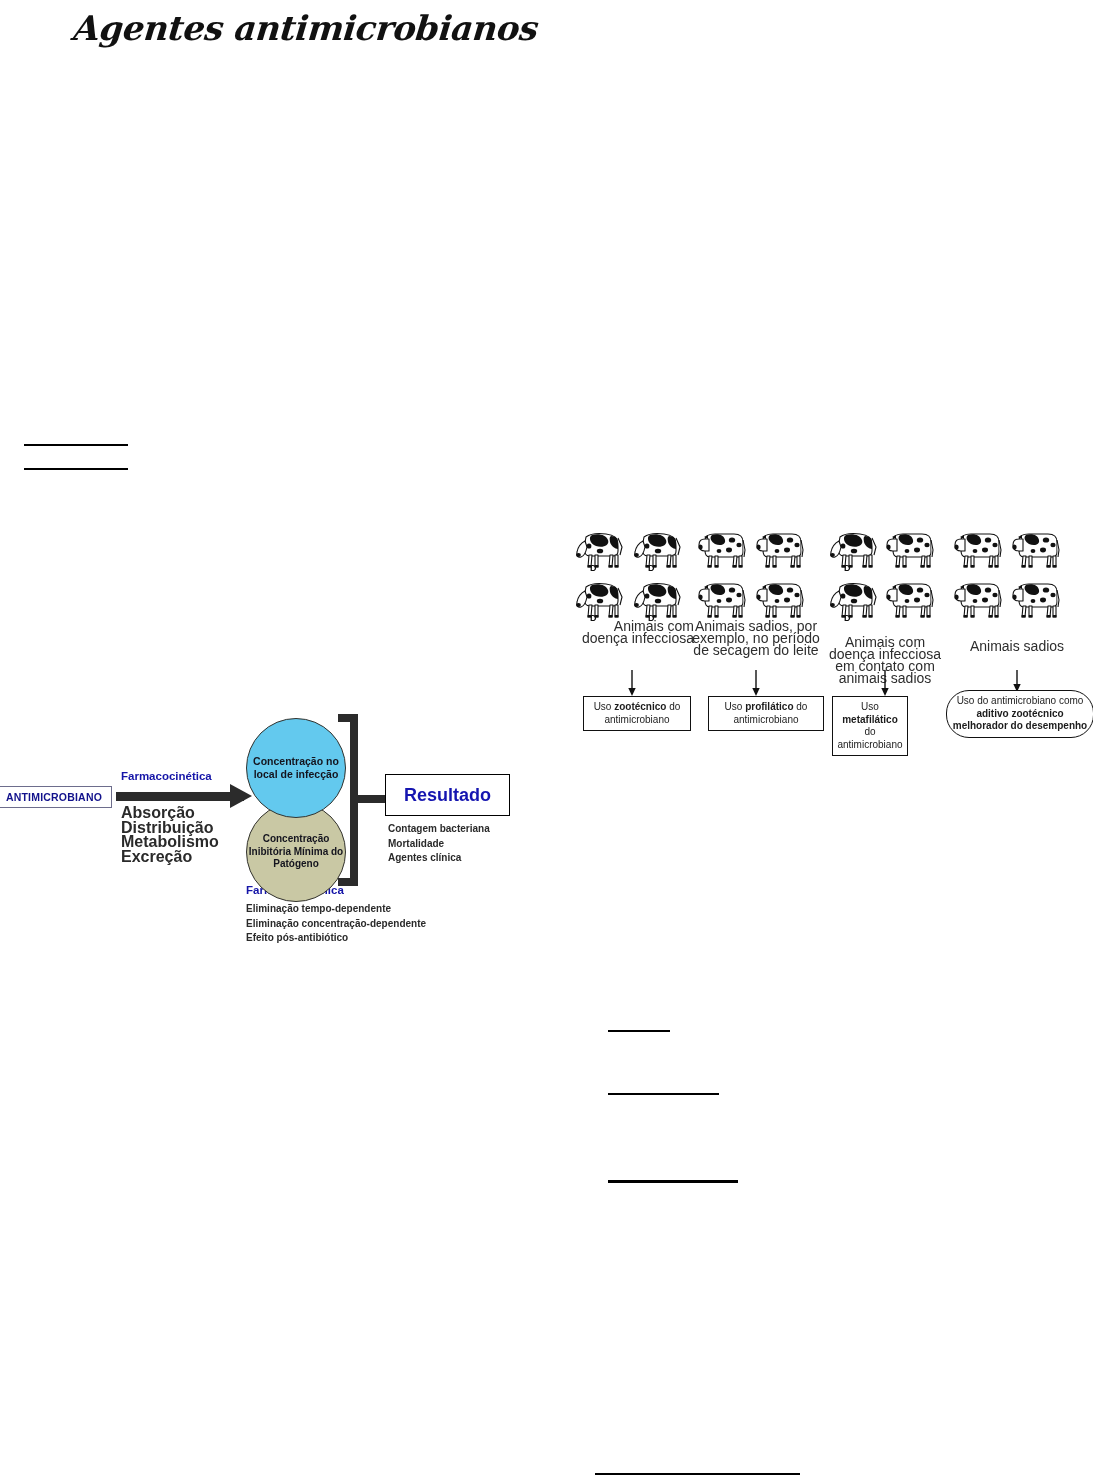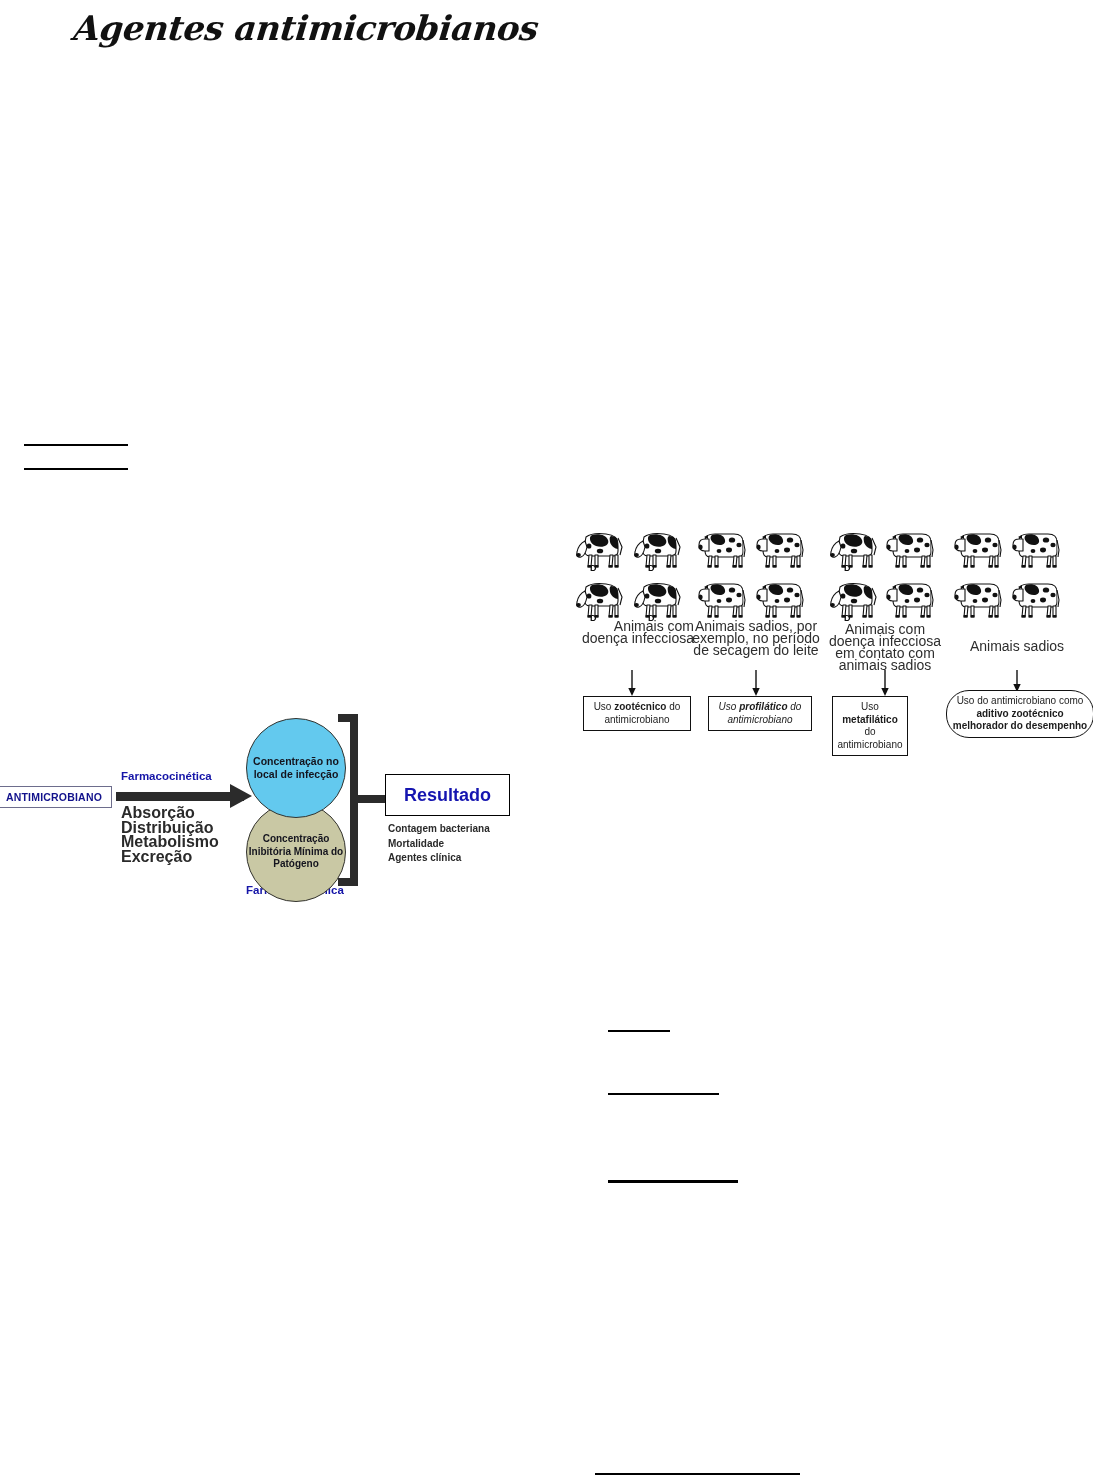--- a/index.html
+++ b/index.html
@@ -301,20 +301,25 @@
     <div id="resultado-box">Resultado</div>
 
     <div id="resultado-list">
       <div>Contagem bacteriana</div>
       <div>Mortalidade</div>
       <div>Agentes clínica</div>
     </div>
 
     <div id="farmacodinamica-title">Farmacodinâmica</div>
 
+    <div id="farmacodinamica-list">
+      <div>Eliminação tempo-dependente</div>
+      <div>Eliminação concentração-dependente</div>
+      <div>Efeito pós-antibiótico</div>
+    </div>
   </div>
 
   <div id="cow-figure">
       <div class="cow-col" style="left: 0px; width: 124px;">
         <div class="cow-grid">
           <div class="cow-cell" style="left: 2px; top: 2px;">
             <svg viewBox="0 0 52 46" width="52" height="46" aria-hidden="true">
               <g fill="#fefefe" stroke="#111" stroke-width="1.1" stroke-linejoin="round">
                 <path d="M14 11 C18 8 26 7 34 8 C42 9 46 12 46 17 L46 25 C46 28 44 30 41 30 L18 30 C14 30 12 27 12 22 Z"></path>
                 <path d="M13 15 C9 17 6 21 5 26 C4 30 6 32 9 31 C12 30 14 26 15 21 Z"></path>
@@ -527,21 +532,21 @@
               </g>
             </svg>
           </div>
         </div>
         <div class="cow-caption" style="top: 96px; left: -5px; width: 134px;">Animais sadios, por exemplo, no período de secagem do leite</div>
         <div class="cow-arrow" style="top: 146px; text-align: center; height: 26px;"><svg viewBox="0 0 10 26" width="10" height="26" aria-hidden="true">
             <line x1="5" y1="0" x2="5" y2="19" stroke="#111" stroke-width="1.4"></line>
             <polygon points="5,26 1.3,18 8.7,18" fill="#111"></polygon>
           </svg></div>
       </div>
-      <div class="cow-box" style="left: 138px; top: 172px; width: 104px; min-height: 34px; font-style: italic;">Uso <b>profilático</b> do antimicrobiano</div>
+      <div class="cow-box" style="left: 138px; top: 172px; width: 116px; min-height: 34px;">Uso <b>profilático</b> do antimicrobiano</div>
       <div class="cow-col" style="left: 254px; width: 122px;">
         <div class="cow-grid">
           <div class="cow-cell" style="left: 2px; top: 2px;">
             <svg viewBox="0 0 52 46" width="52" height="46" aria-hidden="true">
               <g fill="#fefefe" stroke="#111" stroke-width="1.1" stroke-linejoin="round">
                 <path d="M14 11 C18 8 26 7 34 8 C42 9 46 12 46 17 L46 25 C46 28 44 30 41 30 L18 30 C14 30 12 27 12 22 Z"></path>
                 <path d="M13 15 C9 17 6 21 5 26 C4 30 6 32 9 31 C12 30 14 26 15 21 Z"></path>
                 <path d="M17 29 L16 41 L19 41 L20 29 Z"></path>
                 <path d="M23 29 L23 41 L26 41 L26 29 Z"></path>
                 <path d="M38 29 L37 41 L40 41 L41 29 Z"></path>
@@ -633,21 +638,21 @@
                 <ellipse cx="33" cy="24" rx="3" ry="2.4"></ellipse>
                 <ellipse cx="23" cy="25" rx="2.4" ry="1.9"></ellipse>
                 <rect x="11.6" y="39" width="4" height="2.4"></rect>
                 <rect x="18.8" y="39" width="3.6" height="2.4"></rect>
                 <rect x="36.6" y="39" width="4" height="2.4"></rect>
                 <rect x="42.8" y="39" width="3.6" height="2.4"></rect>
               </g>
             </svg>
           </div>
         </div>
-        <div class="cow-caption" style="top: 99px; left: -2px; width: 126px;">Animais com doença infecciosa em contato com animais sadios</div>
+        <div class="cow-caption" style="top: 112px; left: -2px; width: 126px;">Animais com doença infecciosa em contato com animais sadios</div>
         <div class="cow-arrow" style="top: 146px; text-align: center; height: 26px;"><svg viewBox="0 0 10 26" width="10" height="26" aria-hidden="true">
             <line x1="5" y1="0" x2="5" y2="19" stroke="#111" stroke-width="1.4"></line>
             <polygon points="5,26 1.3,18 8.7,18" fill="#111"></polygon>
           </svg></div>
       </div>
       <div class="cow-box" style="left: 262px; top: 172px; width: 76px; min-height: 34px;">Uso <b>metafilático</b> do antimicrobiano</div>
       <div class="cow-col" style="left: 380px; width: 134px;">
         <div class="cow-grid">
           <div class="cow-cell" style="left: 2px; top: 2px;">
             <svg viewBox="0 0 52 46" width="52" height="46" aria-hidden="true">

